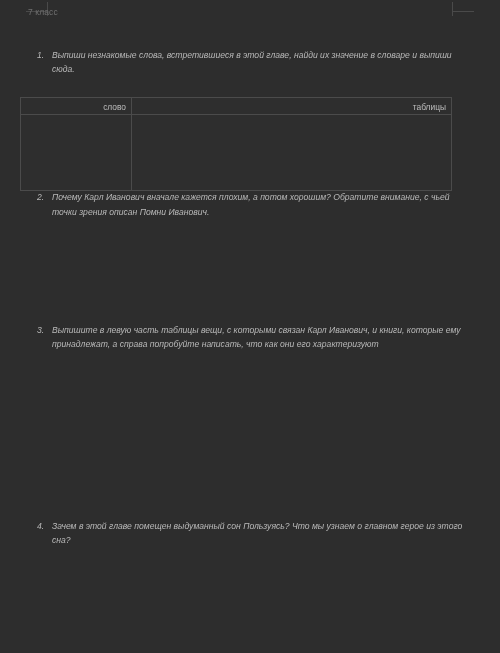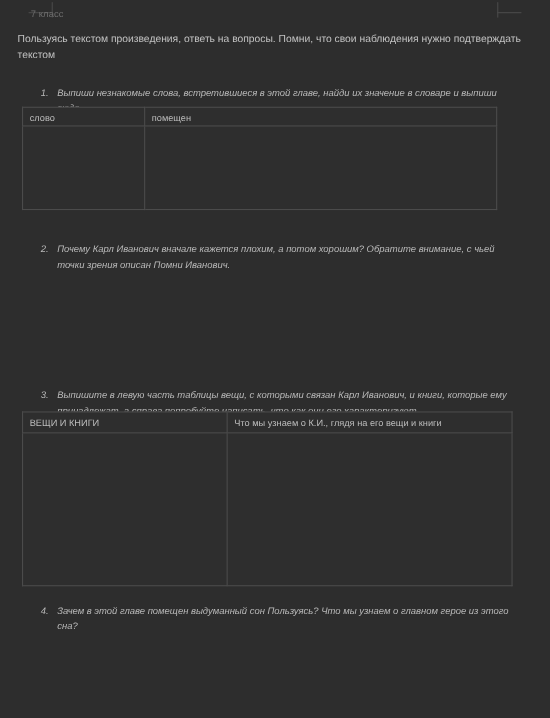--- a/index.html
+++ b/index.html
@@ -101,20 +101,21 @@
     line-height: 12px;
     color: #bdbdbd;
   }
   table.sheet td.body-cell { padding: 0; }
 
   #table-words {
     position: absolute;
     left: 20px;
     top: 97px;
     width: 432px;
+    text-align: right;
   }
   #table-words td.hdr { height: 13px; }
   #table-words td.body-cell { height: 75px; }
 
   #table-things {
     position: absolute;
     left: 20px;
     top: 374px;
     width: 446px;
   }
@@ -137,21 +138,20 @@
   </div>
   <div class="crop-mark tr">
     <i class="h"></i>
       <i class="v"></i>
   </div>
 
   <div class="runhead left">7 класс</div>
 
   <div class="content">
 
-    <p class="intro">Пользуясь текстом произведения, ответь на вопросы. Помни, что свои наблюдения нужно подтверждать текстом</p>
 
     <div class="gap-after-intro"></div>
 
     <div class="q">
       <span class="num">1.</span>
       <span class="qtext">Выпиши незнакомые слова, встретившиеся в этой главе, найди их значение в словаре и выпиши сюда.</span>
     </div>
 
     <div class="gap-after-t1"></div>
 
@@ -173,35 +173,23 @@
       <span class="num">4.</span>
       <span class="qtext">Зачем в этой главе помещен выдуманный сон Пользуясь? Что мы узнаем о главном герое из этого сна?</span>
     </div>
 
   </div>
 
   <table class="sheet" id="table-words">
     <tbody>
         <tr>
       <td class="hdr" style="width:99px">слово</td>
-      <td class="hdr">помещен</td>
+      <td class="hdr">таблицы</td>
     </tr>
     <tr>
       <td class="body-cell"></td>
       <td class="body-cell"></td>
     </tr>
   </tbody>
     </table>
 
-  <table class="sheet" id="table-things">
-    <tbody>
-        <tr>
-      <td class="hdr" style="width:174px">ВЕЩИ И КНИГИ</td>
-      <td class="hdr">Что мы узнаем о К.И., глядя на его вещи и книги</td>
-    </tr>
-    <tr>
-      <td class="body-cell"></td>
-      <td class="body-cell"></td>
-    </tr>
-  </tbody>
-    </table>
 
 </div>
 
 </body></html>

